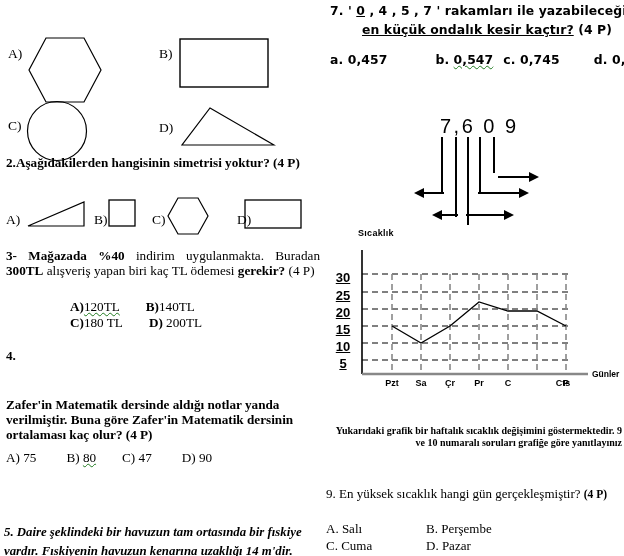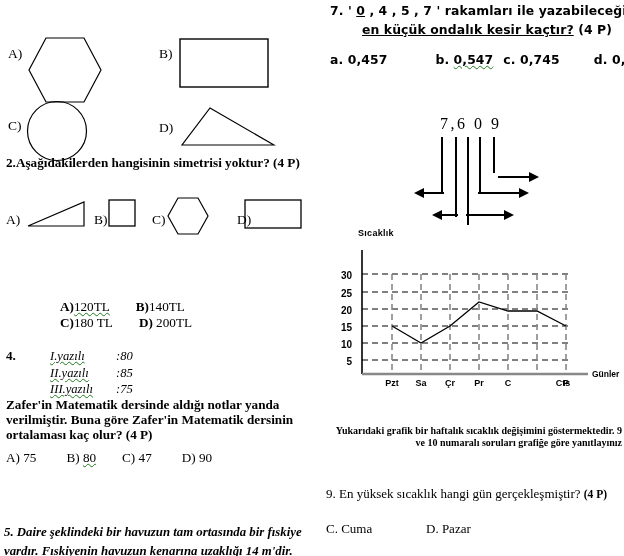--- a/index.html
+++ b/index.html
@@ -91,21 +91,21 @@
   #q2-d-shape { left: 240px; top: 199px; }
 
   
   #q3-stem { position: absolute; left: 2px; top: 249px; width: 314px; }
   #q3-opts {
     position: absolute;
     left: 56px; top: 299px;
     font-size: 13.2px;
     font-family: "Liberation Serif", serif;
   }
-  #q3-opts .row { white-space: nowrap; line-height: 1.2; }
+  #q3-opts .row { white-space: nowrap; line-height: 1.2; margin-left: 10px; }
   #q3-opts .ol { font-weight: bold; }
   #q3-opts .sp { display: inline-block; width: 26px; }
 
   
   #q4-num {
     position: absolute; left: 2px; top: 348px;
     font-size: 13.2px; font-weight: bold;
   }
   #q4-list {
     position: absolute; left: 46px; top: 348px;
@@ -161,22 +161,22 @@
   }
   #q8-num-badge { font-size: 13.6px; }
   #q8-diagram {
     position: absolute;
     left: 78px; top: 115px;
     width: 210px; height: 110px;
   }
   #q8-digits {
     position: absolute;
     left: 36px; top: 0;
-    font-family: Liberation Serif, serif;
-    font-size: 16px;
+    font-family: Liberation Sans, sans-serif;
+    font-size: 20px;
     letter-spacing: 2.5px;
     white-space: nowrap;
   }
 
   
   #chart-wrap {
     position: absolute;
     left: 4px; top: 226px;
     width: 294px; height: 200px;
   }
@@ -186,22 +186,22 @@
     font-size: 9px; font-weight: bold; letter-spacing: 0.3px;
   }
   #chart-xlabel {
     position: absolute; left: 262px; top: 143px;
     font-family: "Liberation Sans", sans-serif;
     font-size: 8.5px; font-weight: bold;
   }
   .ytick {
     position: absolute;
     font-family: "Liberation Sans", sans-serif;
-    font-size: 10px; font-weight: bold;
-    text-align: right; width: 18px;
+    font-size: 13px; font-weight: bold;
+    text-align: center; width: 18px; text-decoration: underline;
   }
   .xtick {
     position: absolute;
     font-family: "Liberation Sans", sans-serif;
     font-size: 9px; font-weight: bold;
     text-align: center; width: 30px;
   }
 
   
   #q9-intro {
@@ -282,42 +282,34 @@
       </svg>
     </div>
 
     <div class="opt-label" id="q2-d-label">D)</div>
     <div class="shape" id="q2-d-shape">
       <svg width="58" height="30" viewBox="0 0 58 30">
         <rect x="1" y="1" width="56" height="28" fill="none" stroke="#000" stroke-width="1.3"></rect>
       </svg>
     </div>
 
+    <div class="q just" id="q3-stem">
+      <span>3- Mağazada </span><span>%40</span><span class="q-reg"> indirim uygulanmakta. Buradan </span><span>300TL</span><span class="q-reg"> alışveriş yapan biri kaç TL ödemesi </span><span>gerekir?</span><span class="q-reg"> (4 P)</span>
+    </div>
 
     <div id="q3-opts">
       <div class="row">
         <span class="ol">A)</span><span class="sq-green">120TL</span><span class="sp"></span><span class="ol">B)</span><span>140TL</span>
       </div>
       <div class="row">
         <span class="ol">C)</span><span>180 TL</span><span class="sp"></span><span class="ol">D)</span><span> 200TL</span>
       </div>
     </div>
 
     <div id="q4-num">4.</div>
-    <div id="q4-list">
-      <div class="row">
-        <span class="nm sq-green">I.yazılı</span><span>:80</span>
-      </div>
-      <div class="row">
-        <span class="nm sq-green">II.yazılı</span><span>:85</span>
-      </div>
-      <div class="row">
-        <span class="nm sq-green">III.yazılı</span><span>:75</span>
-      </div>
-    </div>
     <div class="q" id="q4-body">Zafer'in Matematik dersinde aldığı notlar yanda verilmiştir. Buna göre Zafer'in Matematik dersinin ortalaması kaç olur? (4 P)</div>
 
     <div id="q4-opts">
       <span>A)</span>
       <span>75</span><span class="sp1"></span><span>B)</span>
       <span class="sq-green">80</span><span class="sp2"></span><span>C)</span>
       <span>47</span><span class="sp3"></span><span>D)</span>
       <span>90</span>
     </div>
 
@@ -414,17 +406,20 @@
 
     <div id="q9-intro">Yukarıdaki grafik bir haftalık sıcaklık değişimini göstermektedir. 9 ve 10 numaralı soruları grafiğe göre yanıtlayınız</div>
 
     <div id="q9-stem">
       <span>9. En yüksek sıcaklık hangi gün gerçekleşmiştir?</span>
       <span id="q9-pts">(4 P)</span>
     </div>
 
     <div id="q9-opts">
       <div class="row">
+        <span class="oa">A. Salı</span><span>B. Perşembe</span>
+      </div>
+      <div class="row">
         <span class="oa">C.  Cuma</span><span>D. Pazar</span>
       </div>
     </div>
   </div>
 </div>
 
 </body></html>

